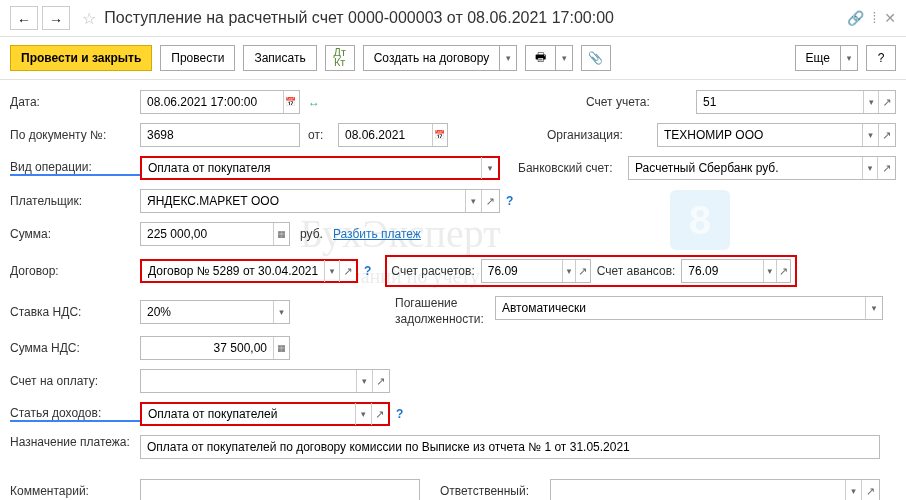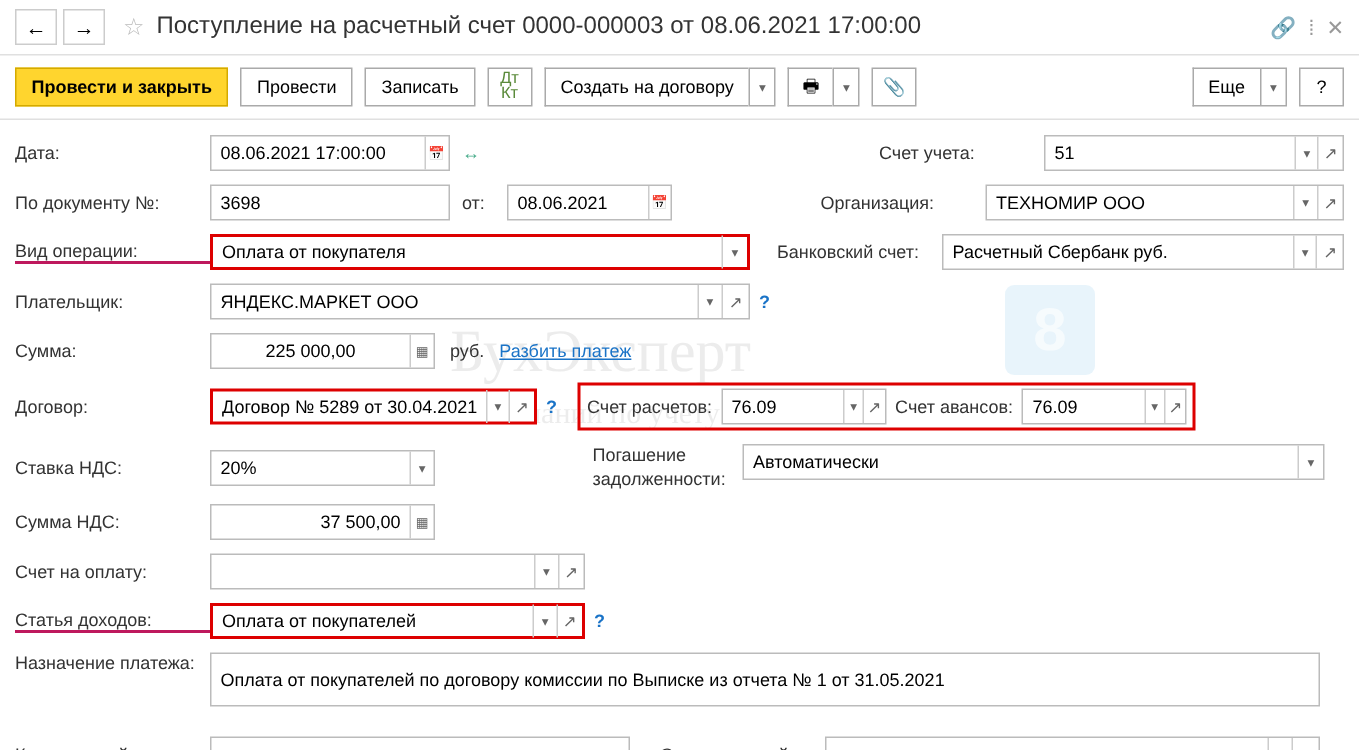--- a/index.html
+++ b/index.html
@@ -21,21 +21,21 @@
 .spacer { flex: 1; }
 .form { padding: 10px 10px 0 10px; }
 .row { display: flex; align-items: center; margin-bottom: 9px; min-height: 24px; }
 .label { width: 130px; font-size: 12px; }
 .label-sm { width: 30px; }
 .input-group { display: flex; align-items: center; border: 1px solid #bbb; height: 24px; background: #fff; }
 .input-group input { border: none; outline: none; padding: 0 6px; height: 22px; font-size: 12px; width: 100%; background: transparent; }
 .input-group .ctrl { border-left: 1px solid #ccc; width: 18px; height: 22px; display: flex; align-items: center; justify-content: center; cursor: pointer; font-size: 9px; color: #666; }
 .input-group .ctrl-ext { width: 20px; font-size: 11px; }
 .red-box { border: 2px solid #d00 !important; }
-.red-underline { border-bottom: 2px solid #be185d; }
+.red-underline { border-bottom: 2px solid #3b82f6; }
 .link { color: #1a73c7; text-decoration: underline; cursor: pointer; }
 .help { color: #1a73c7; margin-left: 6px; cursor: pointer; font-weight: bold; }
 .col-right { margin-left: auto; display: flex; align-items: center; }
 .col-right .label { width: 110px; }
 .watermark { position: absolute; left: 300px; top: 210px; font-size: 40px; color: rgba(180,180,180,0.25); pointer-events: none; font-family: Georgia, serif; z-index: -1; }
 .watermark2 { position: absolute; left: 300px; top: 265px; font-size: 20px; color: rgba(180,180,180,0.25); pointer-events: none; font-family: Georgia, serif; z-index: -1; }
 .watermark-badge { position: absolute; left: 670px; top: 190px; width: 60px; height: 60px; background: rgba(100,180,230,0.15); border-radius: 6px; display: flex; align-items: center; justify-content: center; font-size: 40px; color: rgba(255,255,255,0.6); font-weight: bold; pointer-events: none; z-index: -1; }
 .multi-label { width: 130px; line-height: 1.3; }
 .dtdt { color: #5a8a3a; font-size: 11px; line-height: 0.9; }
 </style>
@@ -150,21 +150,21 @@
       <input value="ЯНДЕКС.МАРКЕТ ООО" style="">
       <span class="ctrl">▾</span>
       <span class="ctrl ctrl-ext">↗</span>
     </div>
     <span class="help">?</span>
   </div>
 
   <div class="row">
     <span class="label">Сумма:</span>
     <div class="input-group" style="width:150px">
-      <input style="text-align: center;" value="225 000,00">
+      <input style="text-align: left;" value="225 000,00">
       <span class="ctrl">▦</span>
     </div>
     <span style="margin:0 10px">руб.</span>
     <span class="link">Разбить платеж</span>
   </div>
 
   <div class="row">
     <span class="label">Договор:</span>
     <div class="input-group red-box" style="width:218px">
       <input value="Договор № 5289 от 30.04.2021" style="">
@@ -226,21 +226,21 @@
     <div class="input-group red-box" style="width:250px">
       <input value="Оплата от покупателей" style="">
       <span class="ctrl">▾</span>
       <span class="ctrl ctrl-ext">↗</span>
     </div>
     <span class="help">?</span>
   </div>
 
   <div class="row" style="align-items:flex-start">
     <span class="multi-label">Назначение платежа:</span>
-    <div class="input-group" style="width:740px;height:36px">
+    <div class="input-group" style="width:740px;height:24px">
       <input value="Оплата от покупателей по договору комиссии по Выписке из отчета № 1 от 31.05.2021" style="">
     </div>
   </div>
 
   <div class="row" style="margin-top:20px">
     <span class="label">Комментарий:</span>
     <div class="input-group" style="width:280px">
       <input style="">
     </div>
     <span style="margin-left:20px;width:110px">Ответственный:</span>

